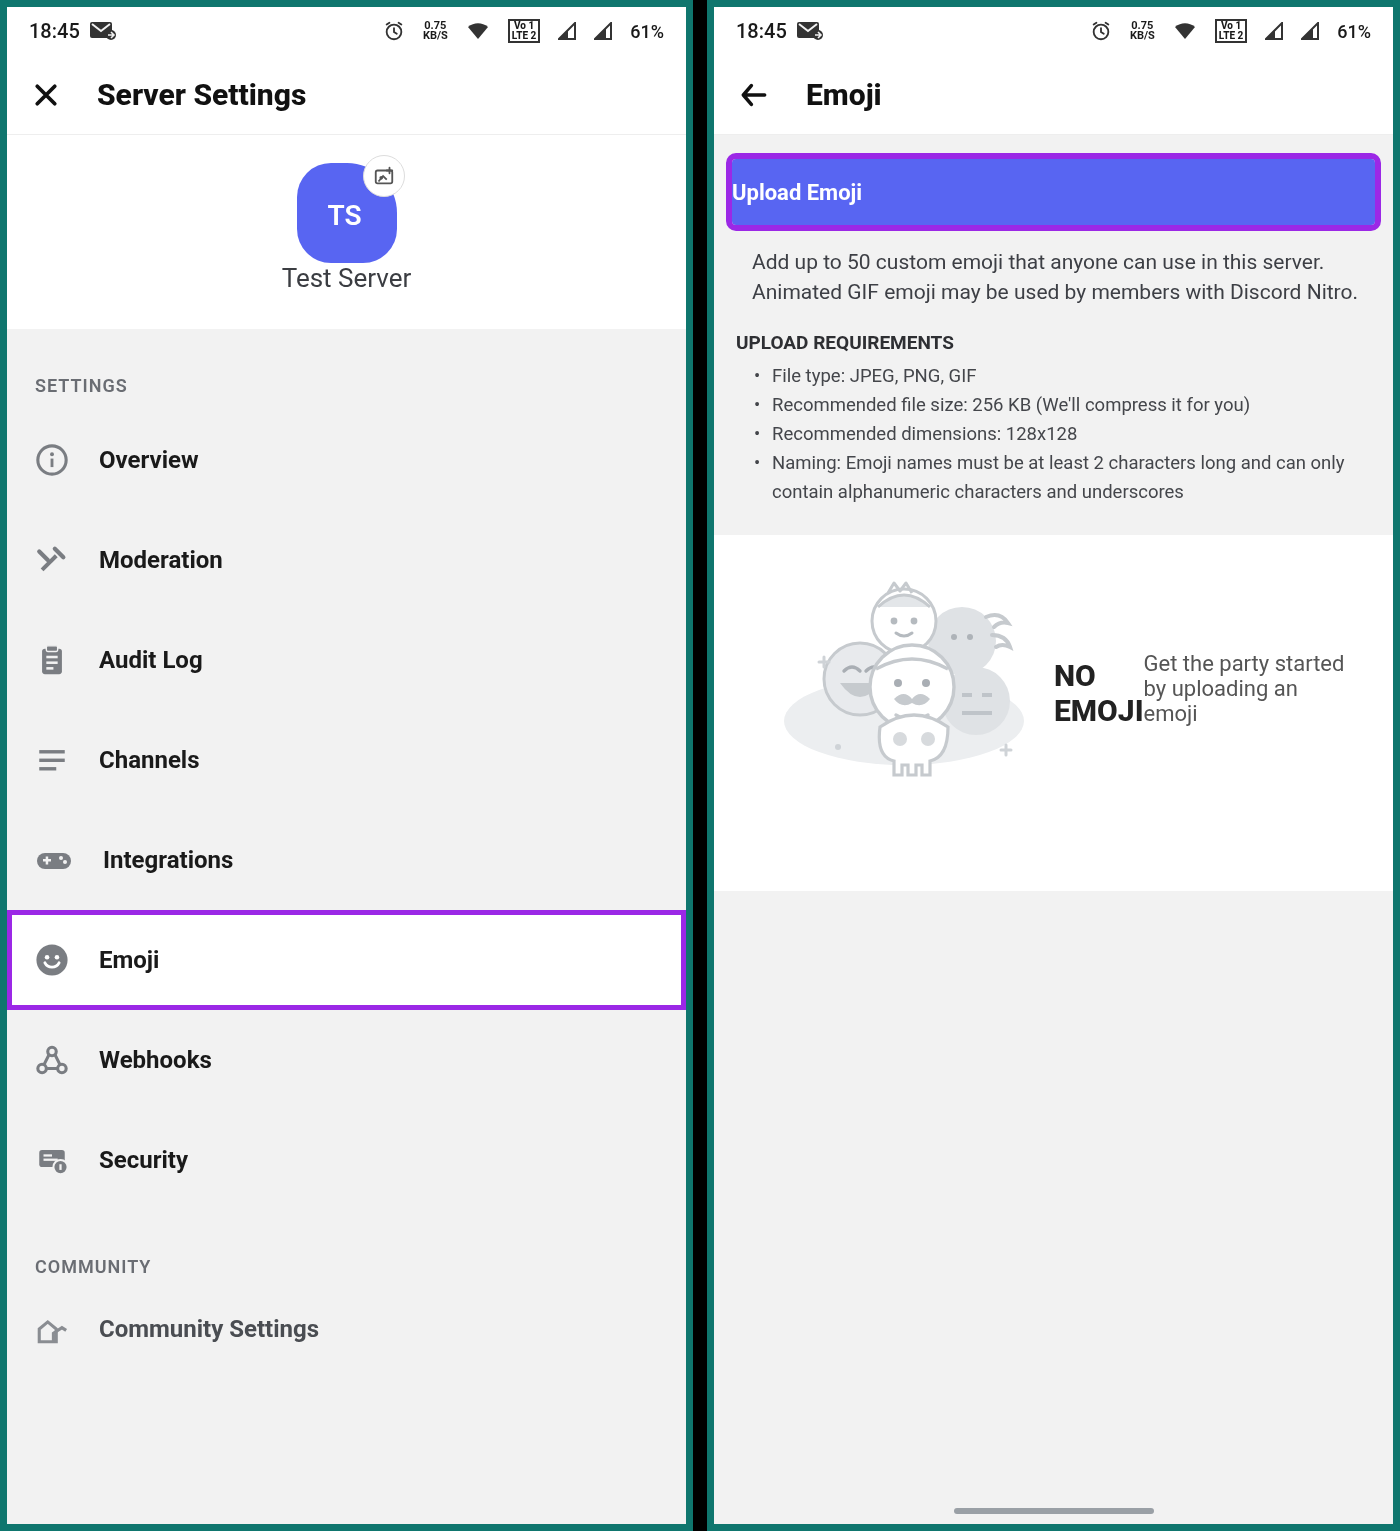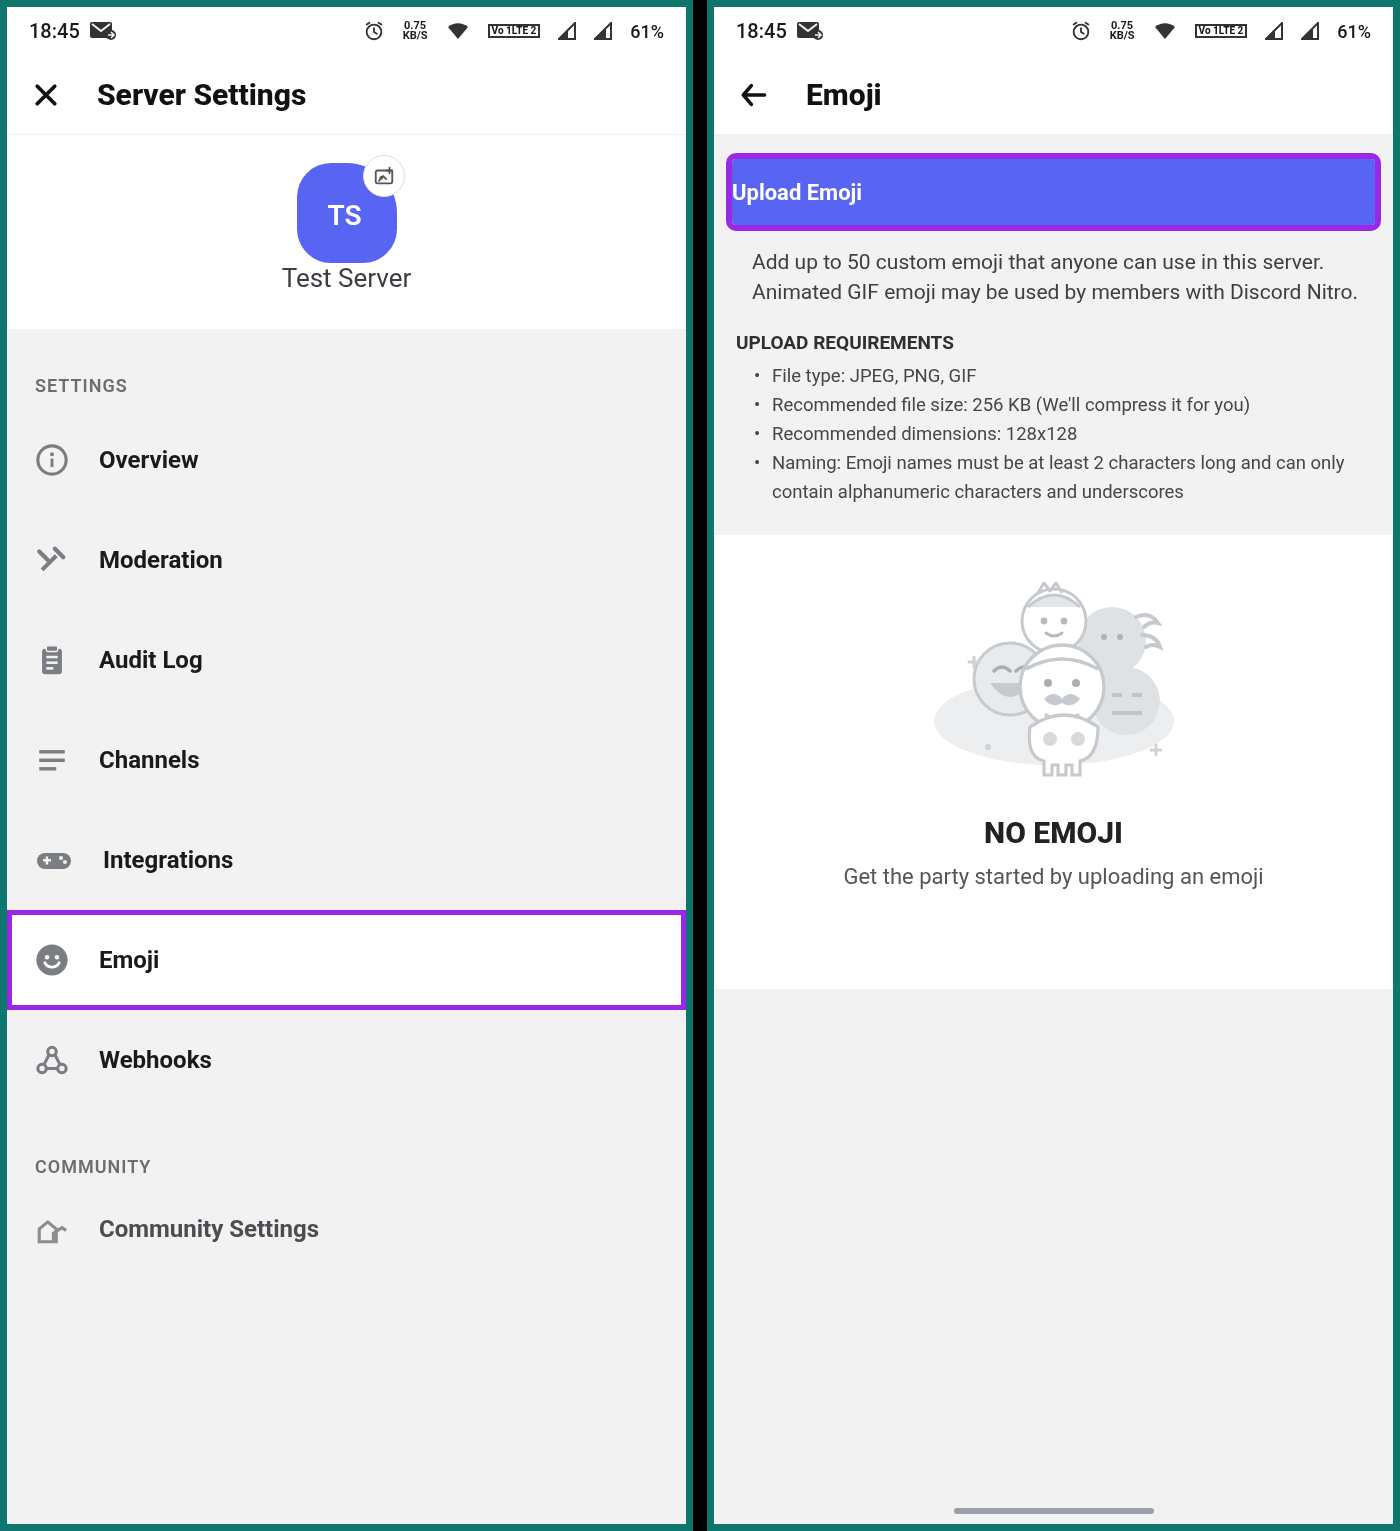--- a/index.html
+++ b/index.html
@@ -28,21 +28,21 @@
     justify-content: space-between;
     padding: 0 22px;
     font-size: 20px;
     color: #1a1a1a;
     font-weight: 500;
   }
   .status-left { display:flex; align-items:center; gap:10px; }
   .status-right { display:flex; align-items:center; gap:18px; font-size:18px; }
   .status-right .small { font-size:11px; line-height:10px; text-align:center; font-weight:700;}
   .status-right svg { display:block; }
-  .badge-box { border:2px solid #333; padding:0 2px; font-size:10px; line-height:10px; font-weight:800; display:flex; flex-direction:row; align-items:center;}
+  .badge-box { border:2px solid #333; padding:0 2px; font-size:10px; line-height:10px; font-weight:800; display:flex; flex-direction:column; align-items:center;}
   .appbar {
     height: 80px;
     background:#fff;
     display:flex;
     align-items:center;
     padding:0 24px;
     gap:36px;
     border-bottom:1px solid #eee;
   }
   .appbar-title { font-size:30px; font-weight:800; color:#111; }
@@ -117,21 +117,21 @@
   .req-list {
     padding: 0 22px 24px 40px;
     font-size:18.5px; color:#44464b; line-height:29px;
   }
   .req-list li { list-style: none; position:relative; padding-left:18px;}
   .req-list li::before { content:"•"; position:absolute; left:0; }
 
   .empty-card {
     background:#fff; margin-top:4px;
     padding: 36px 40px 100px 40px;
-    display:flex; flex-direction:column; align-items:center;
+    display:flex; flex-direction:row; align-items:center;
   }
   .empty-illustration {
     width:300px; height:220px;
     display:flex; align-items:center; justify-content:center;
   }
   .empty-title { font-size:30px; font-weight:800; color:#222; margin-top:24px;}
   .empty-sub { font-size:22px; color:#555; margin-top:14px;}
 
   .gesture-bar {
     position:absolute; bottom:10px; left:50%; transform:translateX(-50%);
@@ -263,20 +263,30 @@
   </div>
   <div class="setting-row">
     <svg width="34" height="34" viewBox="0 0 24 24">
         <circle cx="12" cy="6" r="3" fill="none" stroke="#7a7d82" stroke-width="2.2"></circle>
         <circle cx="5" cy="18" r="3" fill="none" stroke="#7a7d82" stroke-width="2.2"></circle>
         <circle cx="19" cy="18" r="3" fill="none" stroke="#7a7d82" stroke-width="2.2"></circle>
         <path d="M10 8 L6 16 M14 8 L18 16 M8 18 L16 18" stroke="#7a7d82" stroke-width="2.2" fill="none"></path>
       </svg>
     <span>Webhooks</span>
   </div>
+  <div class="setting-row">
+    <svg width="34" height="34" viewBox="0 0 24 24">
+        <rect x="3" y="5" width="18" height="12" rx="2" fill="#7a7d82"></rect>
+        <rect x="6" y="8" width="6" height="1.6" fill="#f2f2f2"></rect>
+        <rect x="6" y="11" width="10" height="1.6" fill="#f2f2f2"></rect>
+        <circle cx="18" cy="17" r="5" fill="#7a7d82" stroke="#f2f2f2" stroke-width="1.4"></circle>
+        <rect x="17.2" y="15" width="1.6" height="4" fill="#f2f2f2"></rect>
+      </svg>
+    <span>Security</span>
+  </div>
 
   <div class="section-header">COMMUNITY</div>
 
   <div class="setting-row" style="height:76px;">
     <svg width="34" height="34" viewBox="0 0 24 24">
         <path d="M3 21 L3 12 L9 7 L15 12 L15 21 Z" fill="none" stroke="#8a8d92" stroke-width="2.2"></path>
         <path d="M13 21 L13 15 L19 11 L22 13" fill="none" stroke="#8a8d92" stroke-width="2.2"></path>
       </svg>
     <span style="color:#4a4d52;">Community Settings</span>
   </div>

